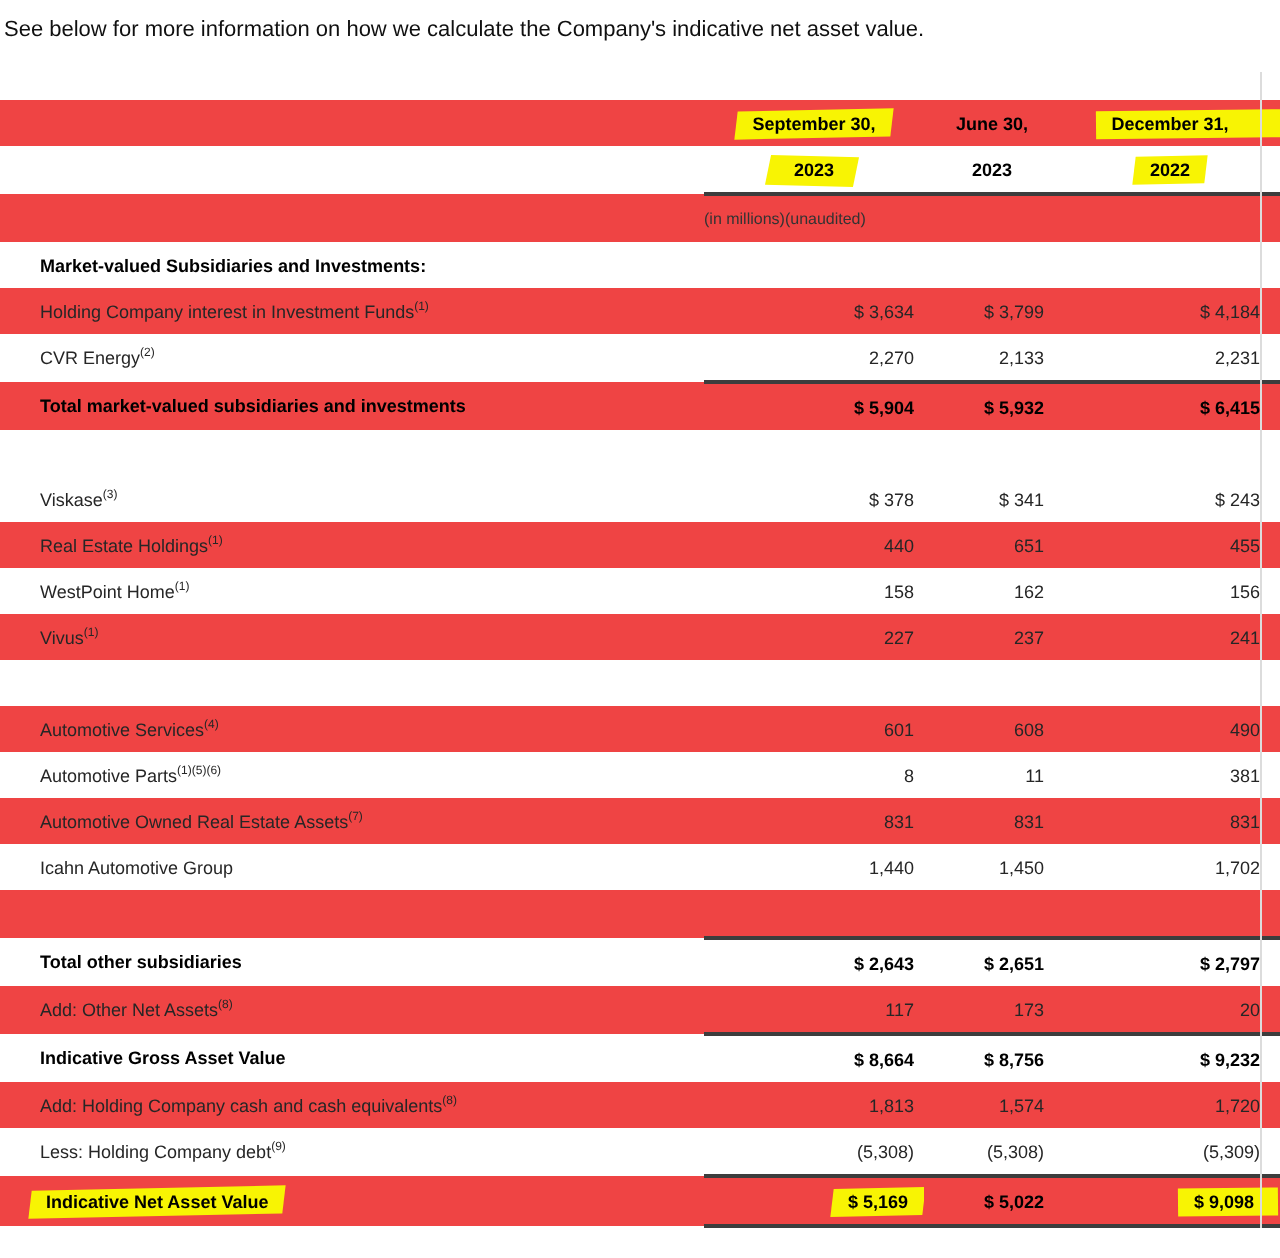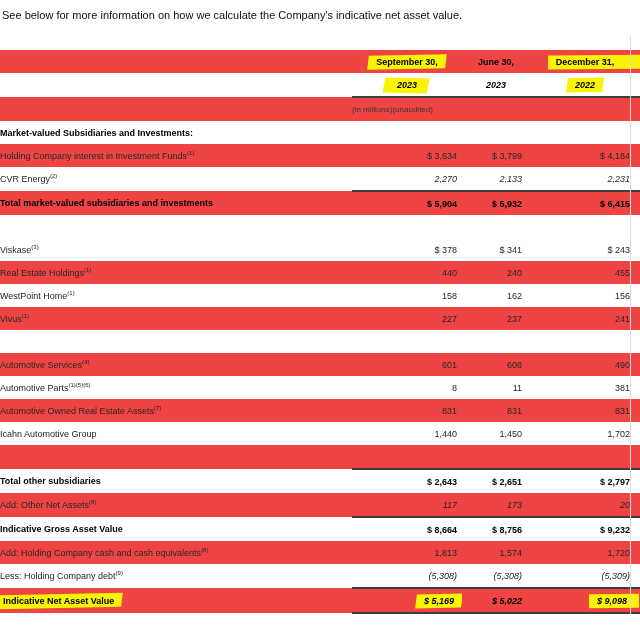--- a/index.html
+++ b/index.html
@@ -11,29 +11,29 @@
     font-size:11px; color:#101010; margin:9px 0 14px 2px; letter-spacing:0;
   }
   .table-wrap { position:relative; margin-top:15px; }
   table { border-collapse:collapse; width:640px; table-layout:fixed; }
   td {
     height:23px; padding:0; font-size:9px; color:#262626;
     vertical-align:middle; overflow:hidden; white-space:nowrap;
   }
   tr.spacer-top td { height:14px; }
   .shade td { background:#ef4444; }
-  .lbl { padding-left:0; }
+  .lbl { padding-left:20px; }
   .val { text-align:right; }
   td.val.c1 { padding-right:5px; }
   td.val.c2 { padding-right:8px; }
   td.val.c3 { padding-right:10px; }
   tr.bold td, .hdr td { font-weight:bold; color:#000; }
   .hdr td { text-align:center; font-size:9px; }
   .note td { font-weight:normal; font-size:8px; color:#333; }
-  .rule-b { border-bottom:2px solid #3d3d3d;font-style:italic; }
+  .rule-b { border-bottom:2px solid #3d3d3d; }
   .rule-t { border-top:2px solid #3d3d3d; }
   sup { font-size:6px; vertical-align:super; line-height:0; }
   
   .hl { position:relative; z-index:0; padding:0 3px; }
   .hl::before {
     content:""; position:absolute; inset:-2px -5px; background:#f8f403;
     z-index:-1; transform:rotate(-1.2deg) skew(-8deg);
   }
   .hl-tail::before { transform:rotate(1.5deg) skew(-10deg); inset:-2px -8px -3px -10px; }
   .hl-wide::before { right:-44px; transform:rotate(-0.6deg); }
@@ -112,21 +112,21 @@
           </tr>
           <tr>
             <td class="lbl"><span>Viskase</span><sup>(3)</sup></td>
             <td class="val c1">$ 378</td>
             <td class="val c2">$ 341</td>
             <td class="val c3">$ 243</td>
           </tr>
           <tr class="shade">
             <td class="lbl"><span>Real Estate Holdings</span><sup>(1)</sup></td>
             <td class="val c1">440</td>
-            <td class="val c2">240</td>
+            <td class="val c2">651</td>
             <td class="val c3">455</td>
           </tr>
           <tr>
             <td class="lbl"><span>WestPoint Home</span><sup>(1)</sup></td>
             <td class="val c1">158</td>
             <td class="val c2">162</td>
             <td class="val c3">156</td>
           </tr>
           <tr class="shade">
             <td class="lbl"><span>Vivus</span><sup>(1)</sup></td>

